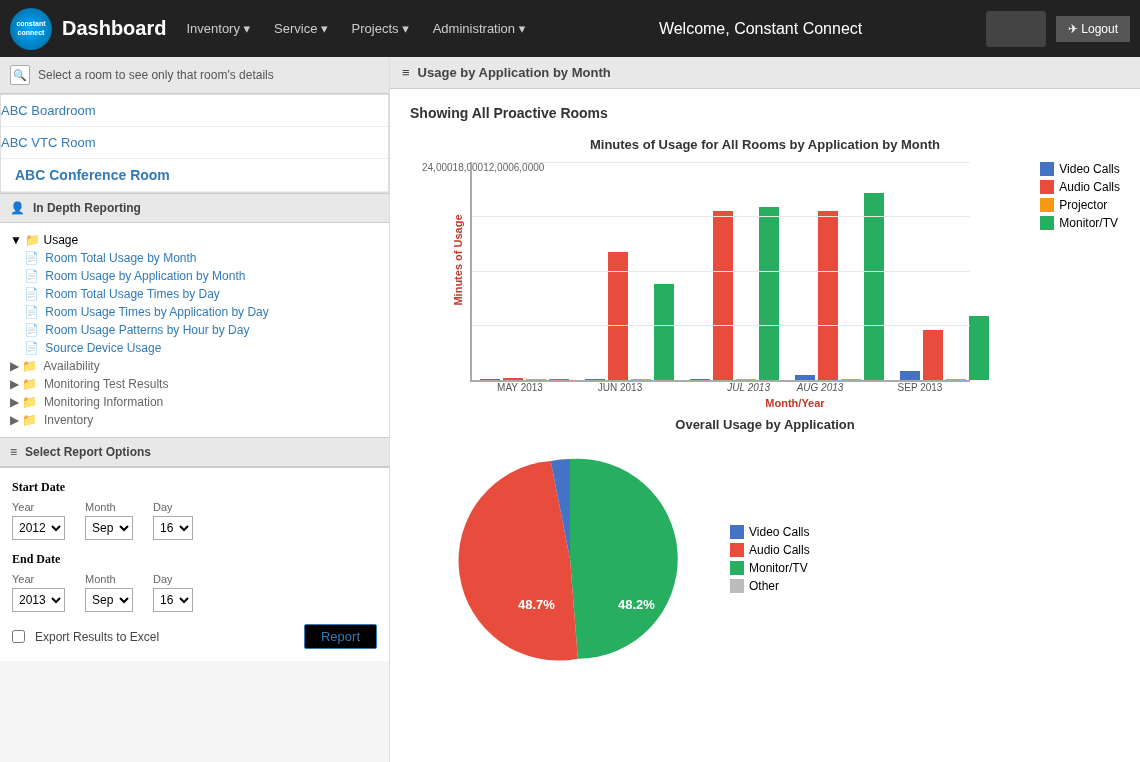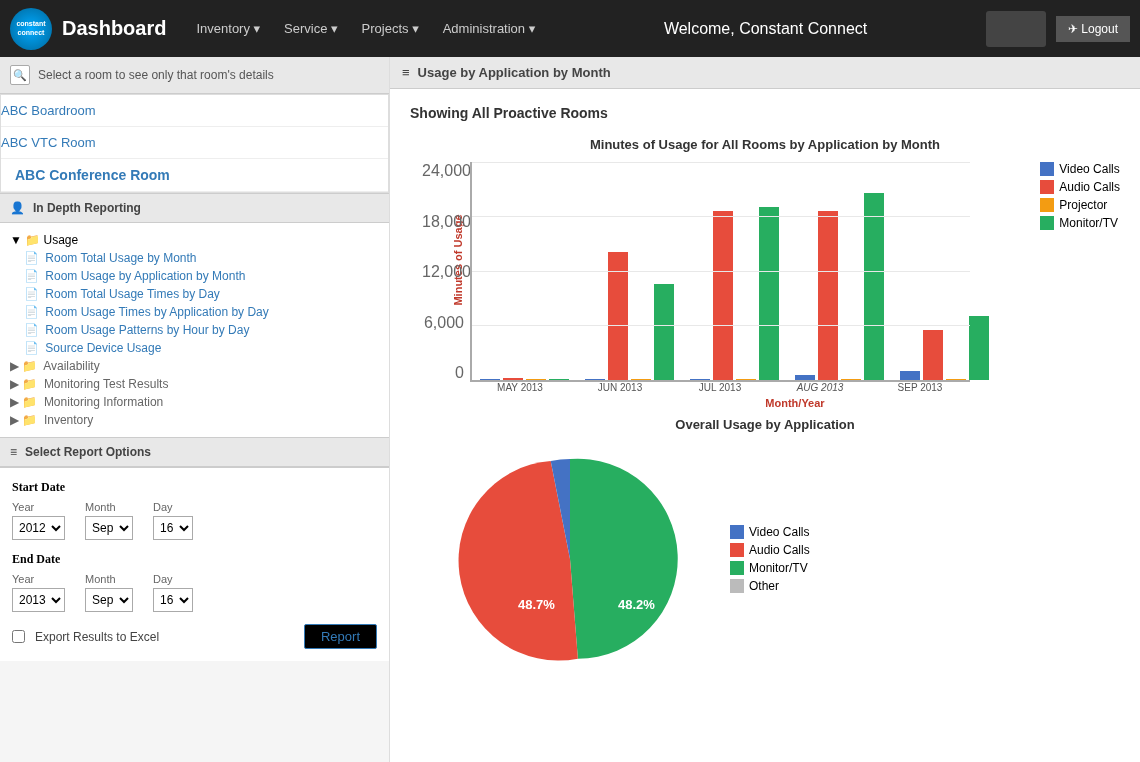--- a/index.html
+++ b/index.html
@@ -17,21 +17,21 @@
     }
     .logo {
       width: 42px; height: 42px;
       background: radial-gradient(circle, #00aaff, #006699);
       border-radius: 50%;
       display: flex; align-items: center; justify-content: center;
       font-size: 8px; color: white; font-weight: bold; text-align: center;
       flex-shrink: 0;
     }
     .app-title {
-      font-size: 20px; font-weight: bold; color: #fff; margin-right: 10px;
+      font-size: 20px; font-weight: bold; color: #fff; 
     }
     .nav-items {
       display: flex; gap: 4px;
     }
     .nav-item {
       color: #ccc; padding: 6px 10px; cursor: pointer; font-size: 13px;
       border-radius: 3px;
     }
     .welcome-text {
       flex: 1; text-align: center; font-size: 16px; color: #fff;
@@ -404,21 +404,21 @@
     </div>
     <div class="right-content">
       <div class="showing-label">Showing All Proactive Rooms</div>
 
       <div>
         <div class="chart-title">Minutes of Usage for All Rooms by Application by Month</div>
         <div style="position:relative; padding-left: 60px; padding-right: 150px;">
 
           <div style="position:absolute;left:2px;top:40%;transform:rotate(-90deg);font-size:11px;color:#c0392b;font-weight:bold;white-space:nowrap;">Minutes of Usage</div>
 
-          <div style="position:absolute;left:12px;top:0;height:220px;display:flex;flex-direction:column;justify-content:space-between;font-size:16px;color:#666;text-align:right;width:42px;">
+          <div style="position:absolute;left:12px;top:0;height:220px;display:flex;flex-direction:row;justify-content:flex-start;font-size:10px;color:#666;text-align:right;width:42px;">
             <span>24,000</span>
             <span>18,000</span>
             <span>12,000</span>
             <span>6,000</span>
             <span>0</span>
           </div>
 
           <div style="border-left:2px solid #aaa;border-bottom:2px solid #aaa;height:220px;display:flex;align-items:flex-end;padding-bottom:0;position:relative;">
 
             <div style="position:absolute;left:0;right:0;top:0;height:100%;display:flex;flex-direction:column;justify-content:space-between;pointer-events:none;">
@@ -461,21 +461,21 @@
               <div class="bar bar-blue" style="height:9px;"></div>
               <div class="bar bar-red" style="height:50px;"></div>
               <div class="bar bar-orange" style="height:0px;"></div>
               <div class="bar bar-green" style="height:64px;"></div>
             </div>
           </div>
 
           <div style="display:flex;font-size:10px;color:#555;">
             <span style="flex:1;text-align:center;">MAY 2013</span>
             <span style="flex:1;text-align:center;">JUN 2013</span>
-            <span style="flex:1;text-align:center;">JUL 2013</span>
+            <span style="flex:1;text-align:right;font-style:italic;">JUL 2013</span>
             <span style="flex:1;text-align:center;font-style:italic;">AUG 2013</span>
             <span style="flex:1;text-align:center;">SEP 2013</span>
           </div>
 
           <div style="position:absolute;right:0;top:0;">
             <div class="legend-item">
               <div class="legend-box" style="background:#4472C4;"></div>
               <span>Video Calls</span>
             </div>
             <div class="legend-item">

